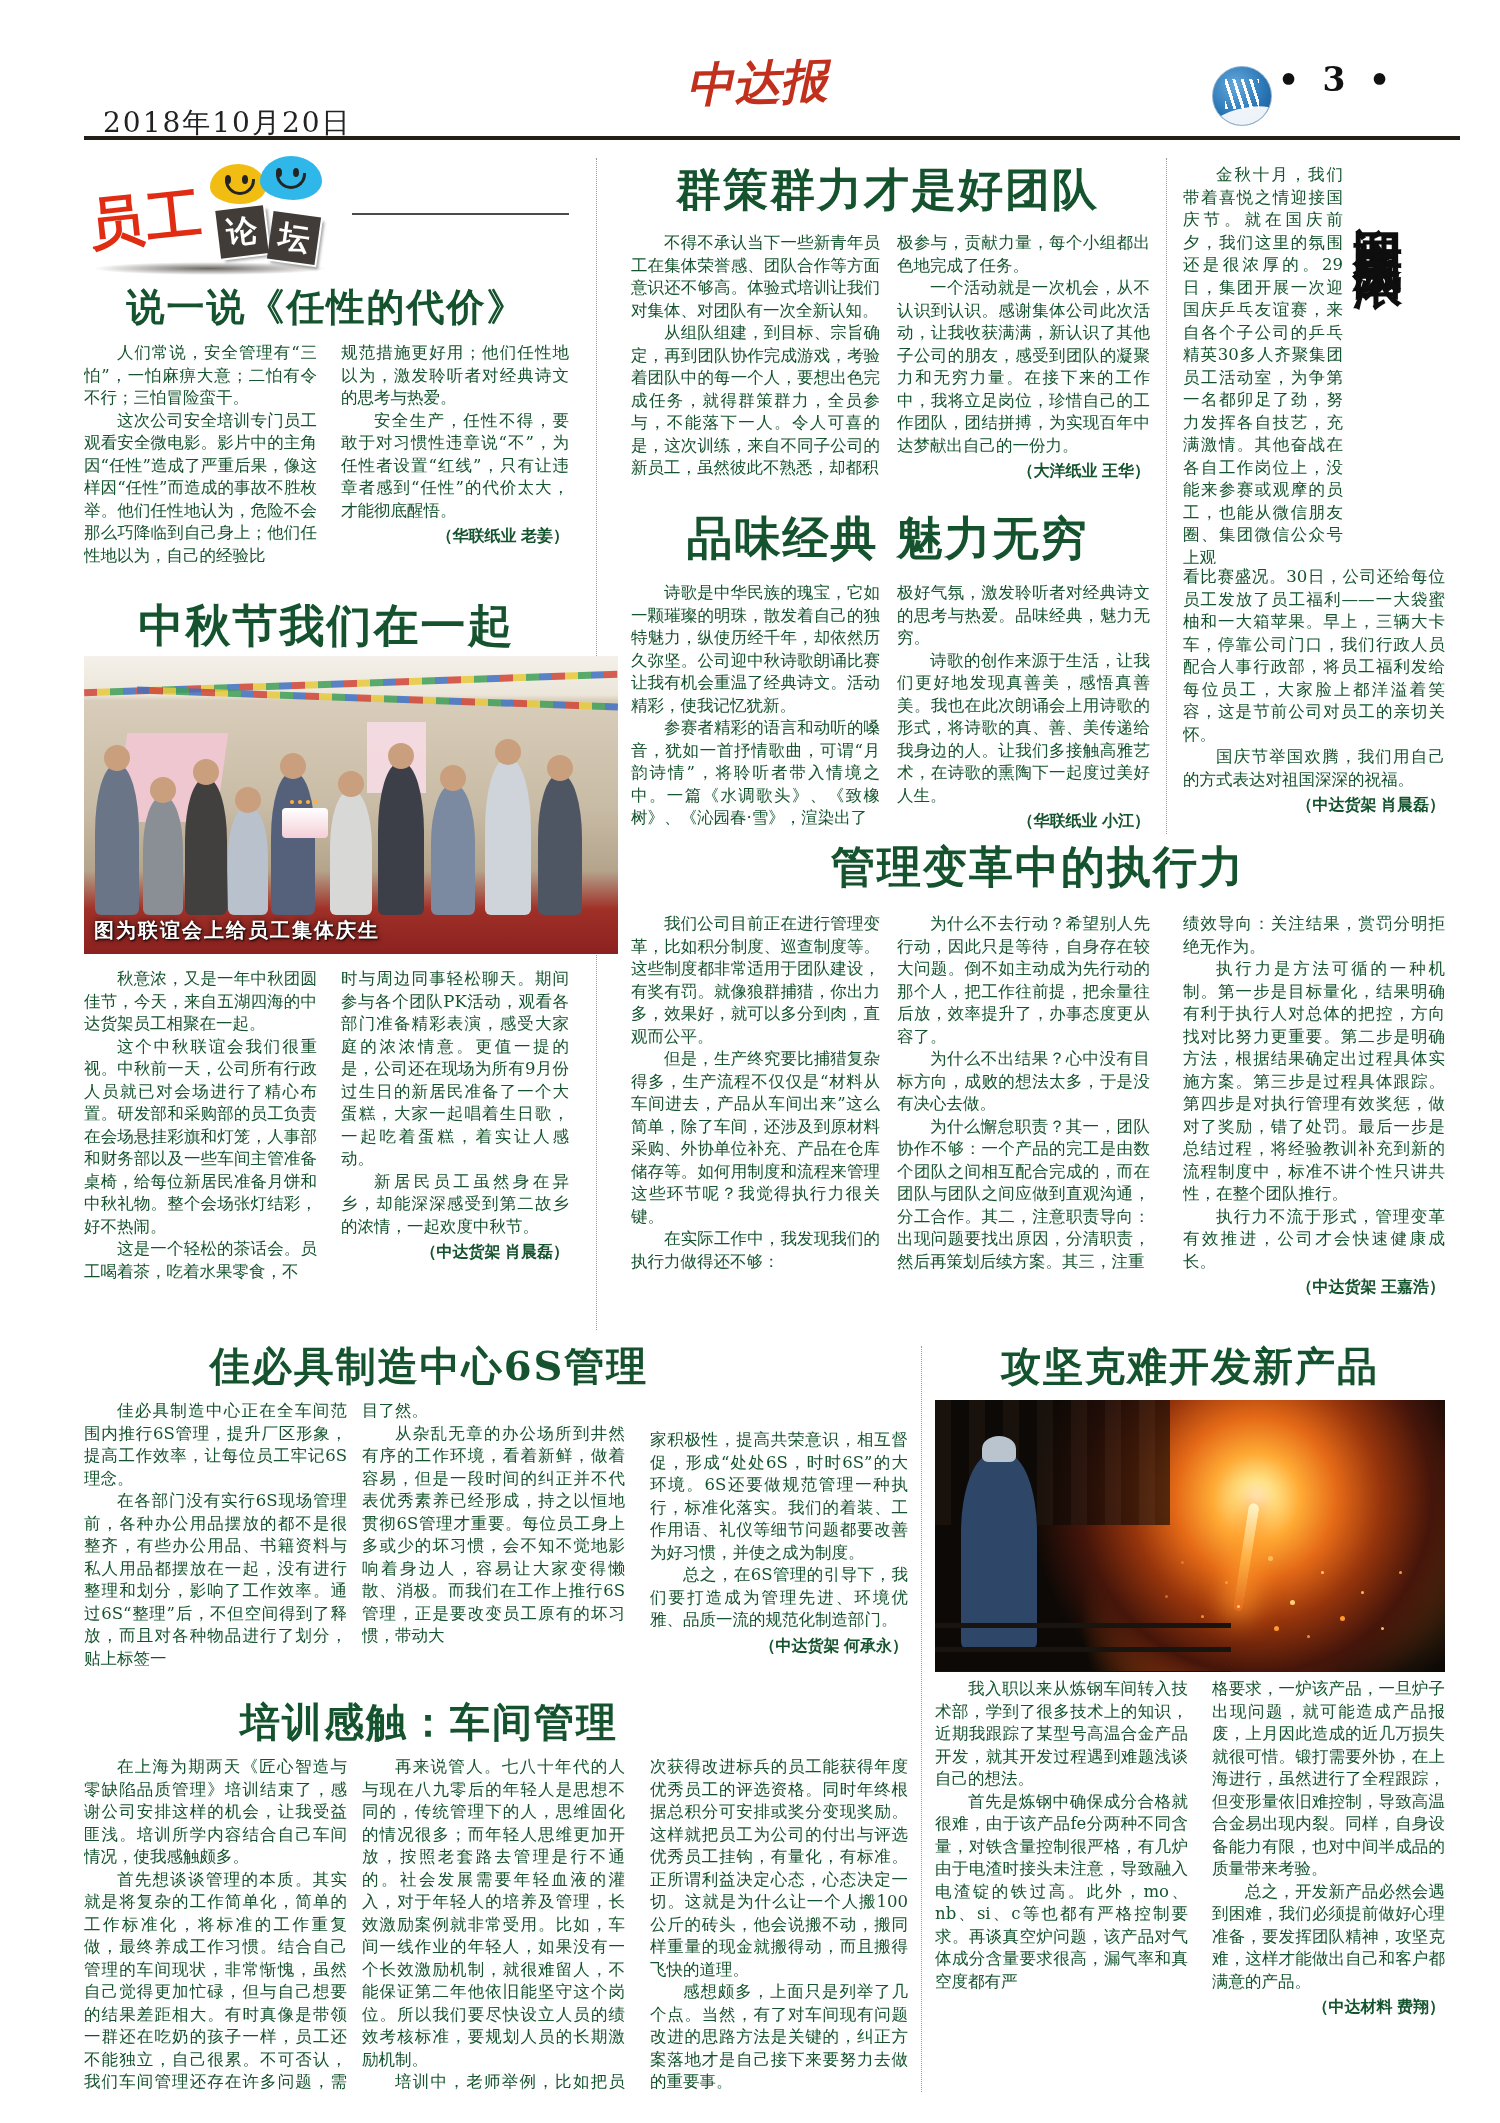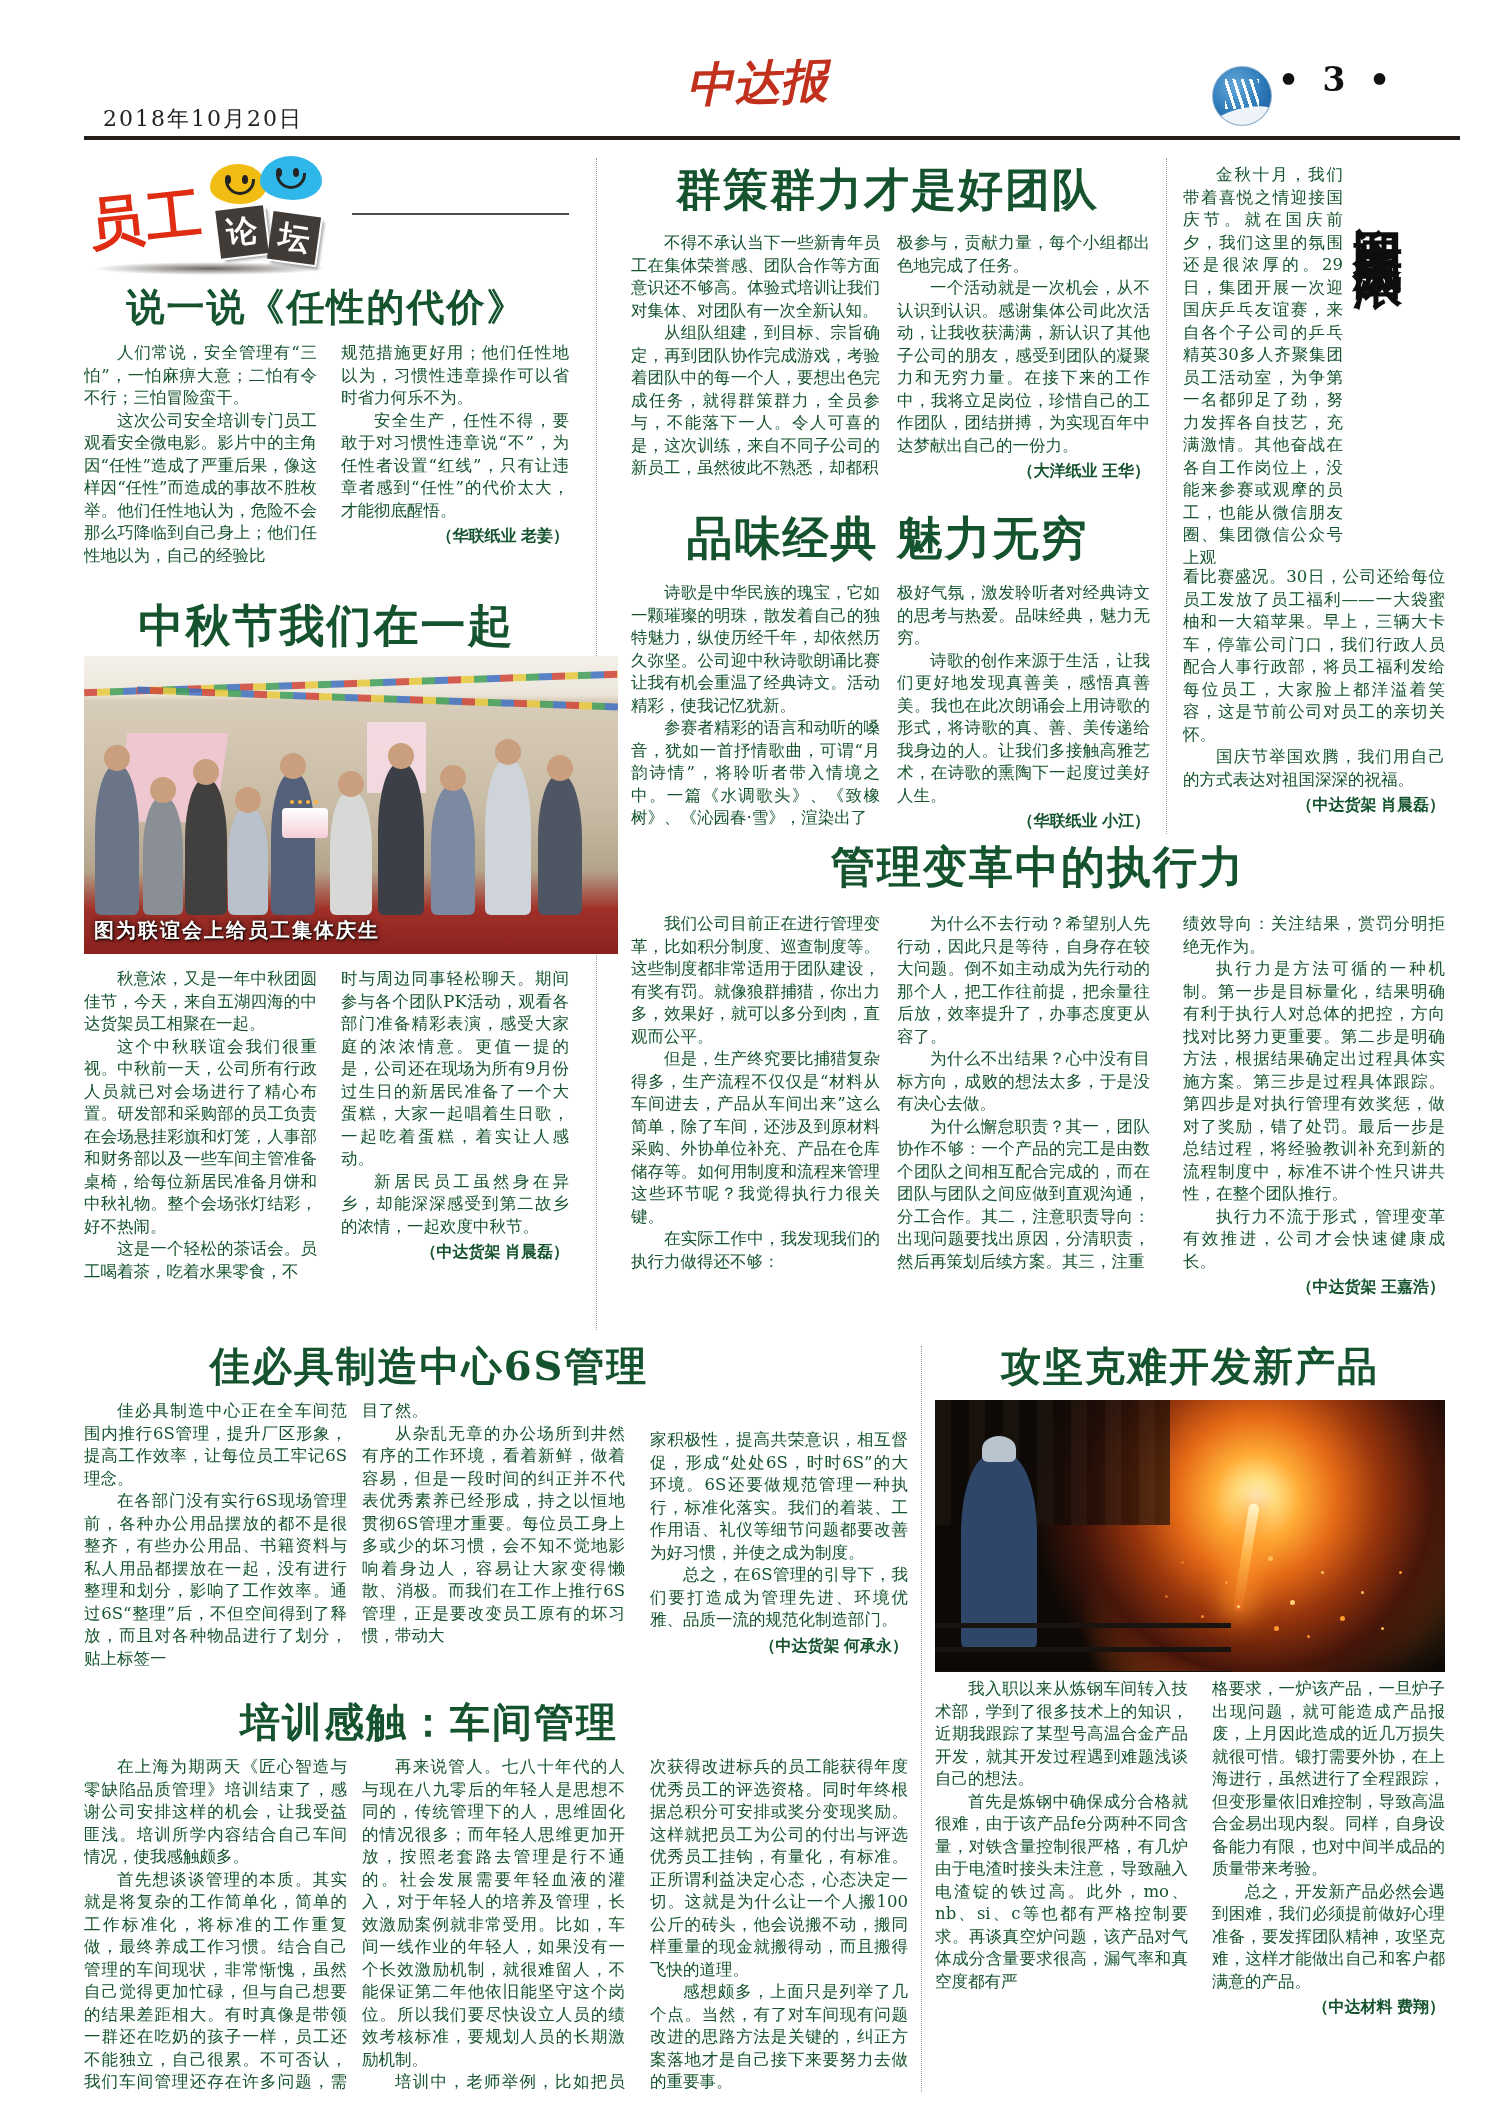--- a/index.html
+++ b/index.html
@@ -1,20 +1,20 @@
 <!DOCTYPE html>
 <html><head>
 <meta charset="utf-8">
 <style>
   html,body{margin:0;padding:0;background:#e9e9e9;}
   #page{position:relative;width:1500px;height:2123px;margin:0 auto;background:#ffffff;
         font-family:"DejaVu Serif","Liberation Serif",serif;color:#1d1d1d;overflow:hidden;}
   .abs{position:absolute;}
   
-  #date{left:103px;top:104px;font-size:22px;letter-spacing:2px;color:#222;}
+  #date{left:103px;top:104px;font-size:28px;letter-spacing:2px;color:#222;}
   #masthead{left:642px;top:58px;width:230px;text-align:center;font-size:47px;line-height:50px;
             color:#c0301c;font-weight:bold;font-style:italic;transform:rotate(-2deg);}
   #grouplogo{left:1212px;top:66px;width:58px;height:58px;border-radius:50%;
              background:radial-gradient(circle at 38% 32%,#66a9da 0%,#2a77b7 55%,#175084 100%);
              overflow:hidden;border:1px solid #8fb0cc;}
   #grouplogo::before{content:"";position:absolute;left:12px;top:12px;width:34px;height:30px;
              background:repeating-linear-gradient(72deg,#ffffff 0 3px,rgba(255,255,255,0) 3px 8px);}
   #grouplogo::after{content:"";position:absolute;left:-10px;bottom:-14px;width:76px;height:30px;
              background:#fff;border-radius:50%;transform:rotate(-16deg);opacity:.92;}
   #pagenum{left:1278px;top:60px;font-size:33px;font-weight:bold;letter-spacing:6px;color:#111;}
@@ -160,21 +160,21 @@
     <span class="fsq" id="fsq2">坛</span>
     <span id="lshadow"></span>
   </div>
 
   <div class="t" id="t-rx">说一说《任性的代价》</div>
   <div class="col" id="rx-c1">
     <p>人们常说，安全管理有“三怕”，一怕麻痹大意；二怕有令不行；三怕冒险蛮干。</p>
     <p>这次公司安全培训专门员工观看安全微电影。影片中的主角因“任性”造成了严重后果，像这样因“任性”而造成的事故不胜枚举。他们任性地认为，危险不会那么巧降临到自己身上；他们任性地以为，自己的经验比</p>
   </div>
   <div class="col" id="rx-c2">
-    <p class="cont">规范措施更好用；他们任性地以为，习惯性违章操作可以省时省力何乐不为。</p>
+    <p class="cont">规范措施更好用；他们任性地以为，激发聆听者对经典诗文的思考与热爱。</p>
     <p>安全生产，任性不得，要敢于对习惯性违章说“不”，为任性者设置“红线”，只有让违章者感到“任性”的代价太大，才能彻底醒悟。</p>
     <p class="byline">（华联纸业 老姜）</p>
   </div>
 
   <div class="t" id="t-zq">中秋节我们在一起</div>
   <div class="abs" id="photo-party">
     <div class="flagstrip" id="flags1"></div>
     <div class="flagstrip" id="flags2"></div>
     <div class="decor" id="decorA"></div>
     <div class="decor" id="decorB"></div>

